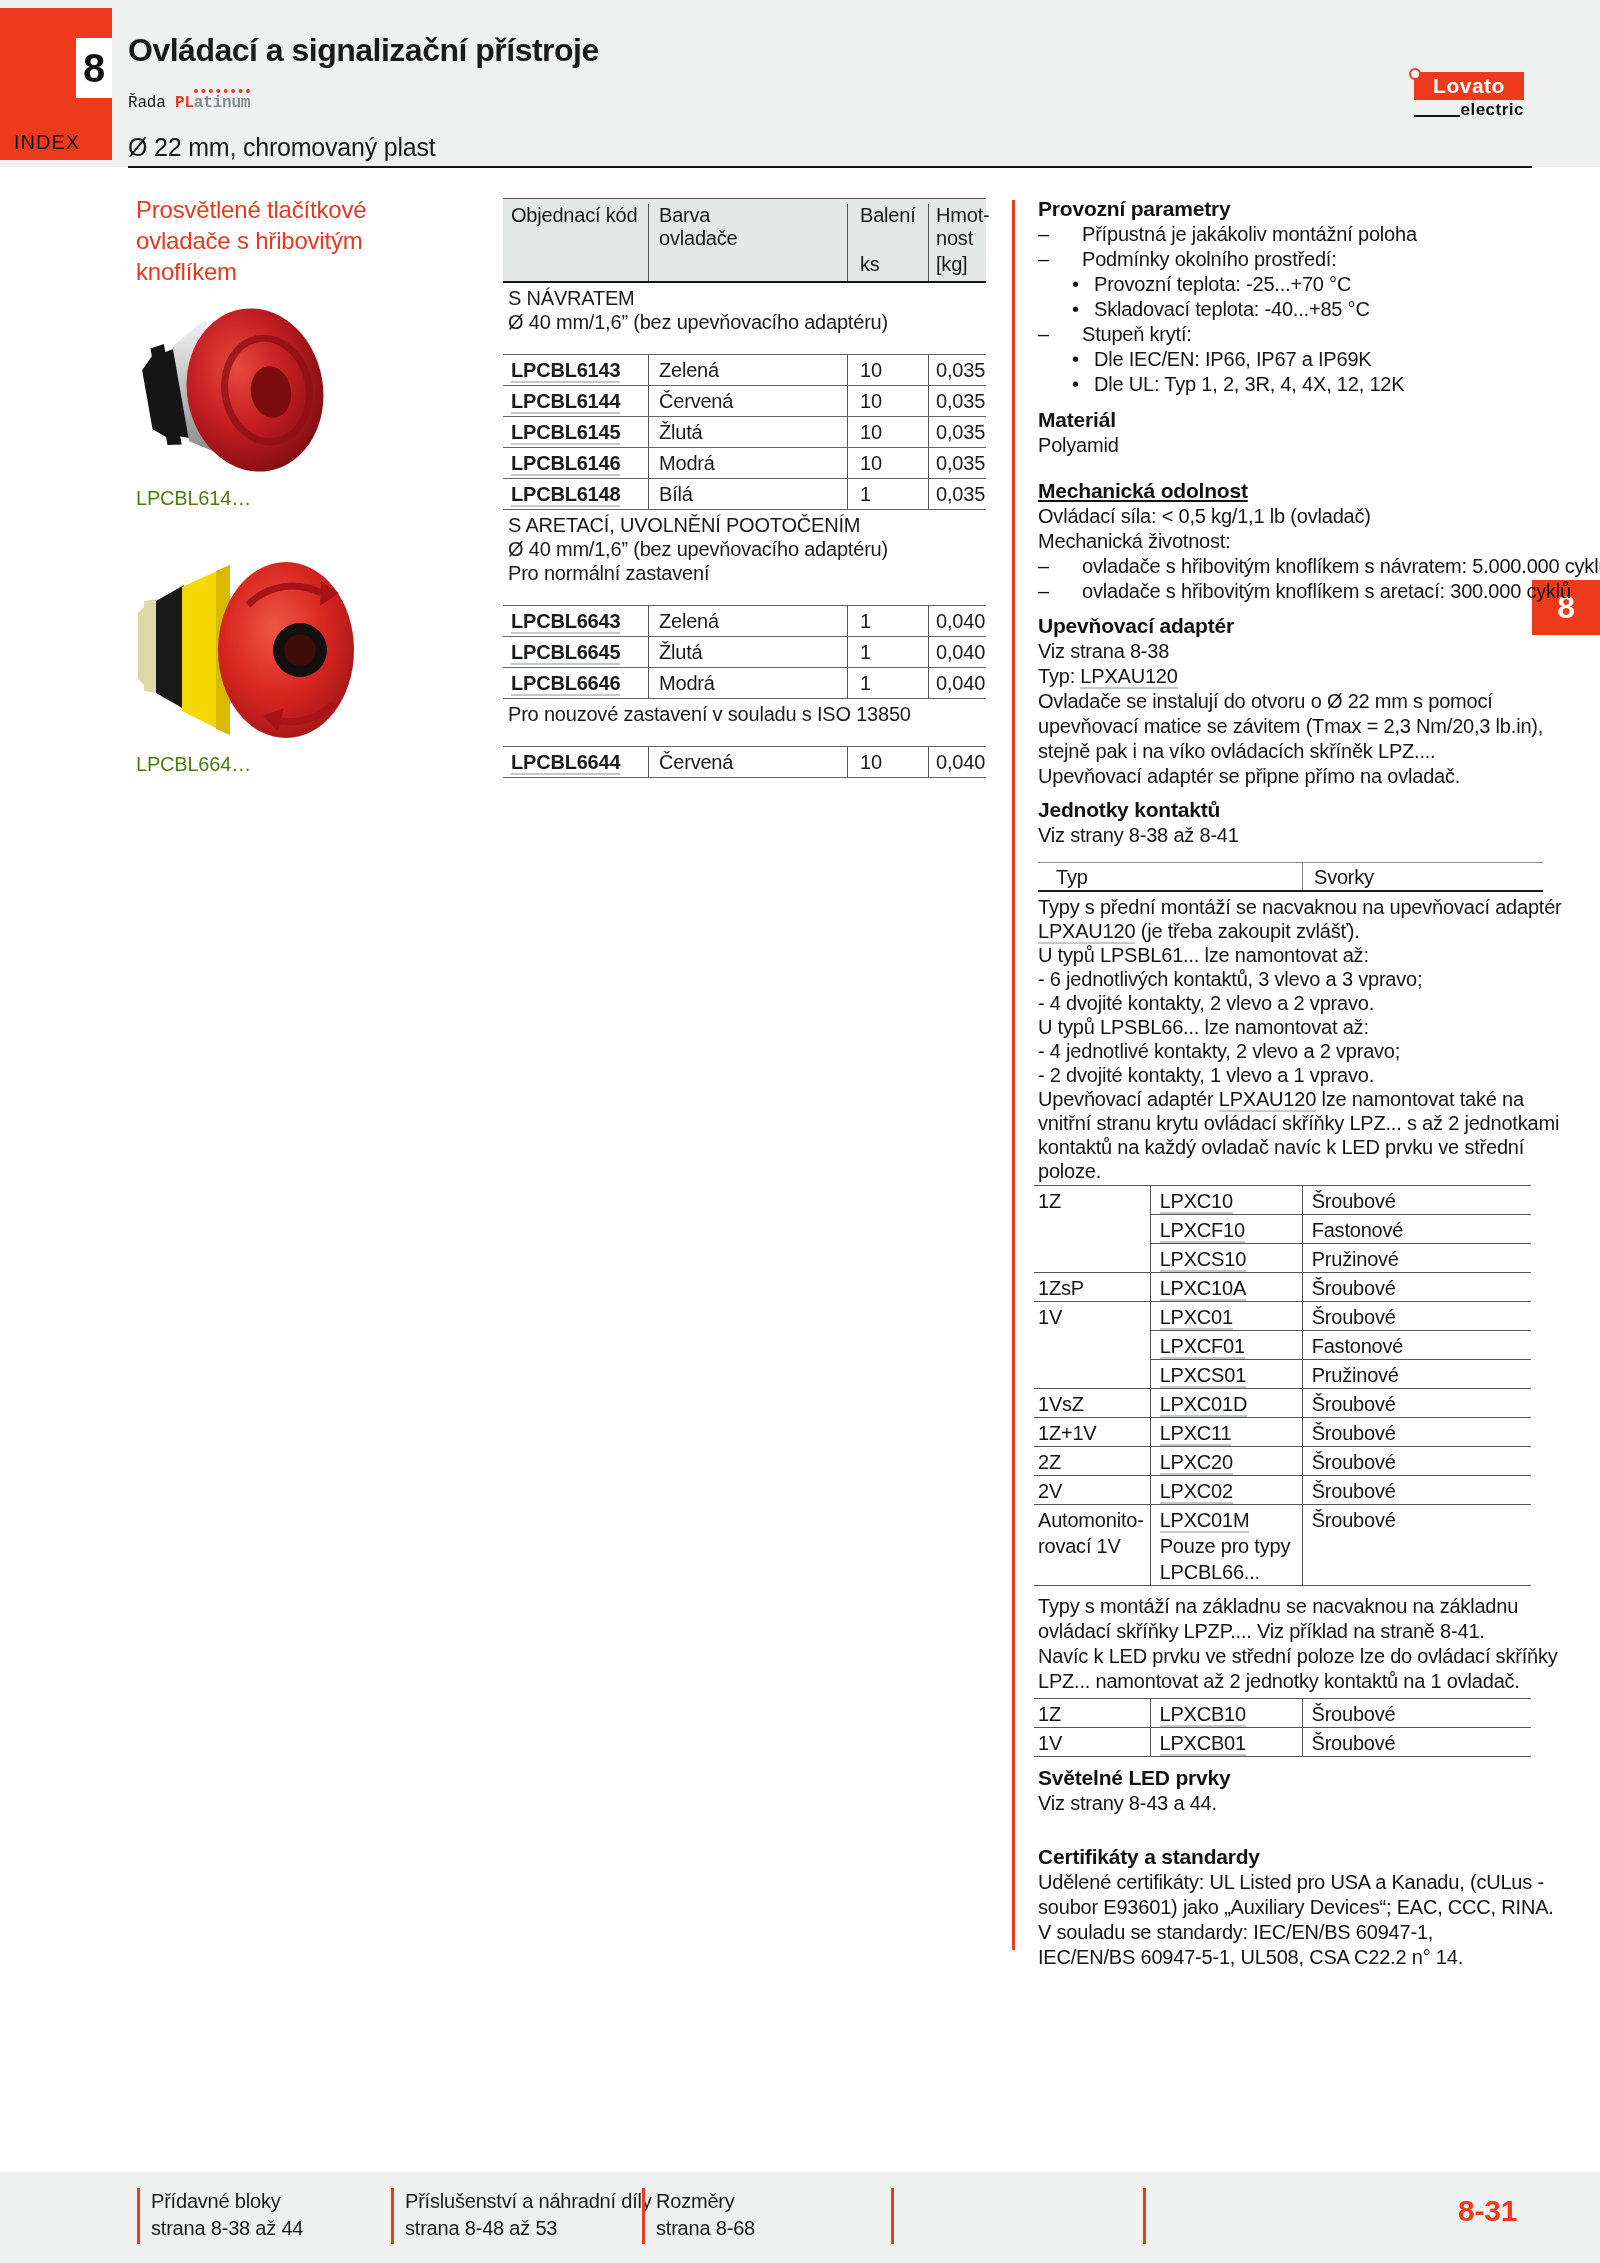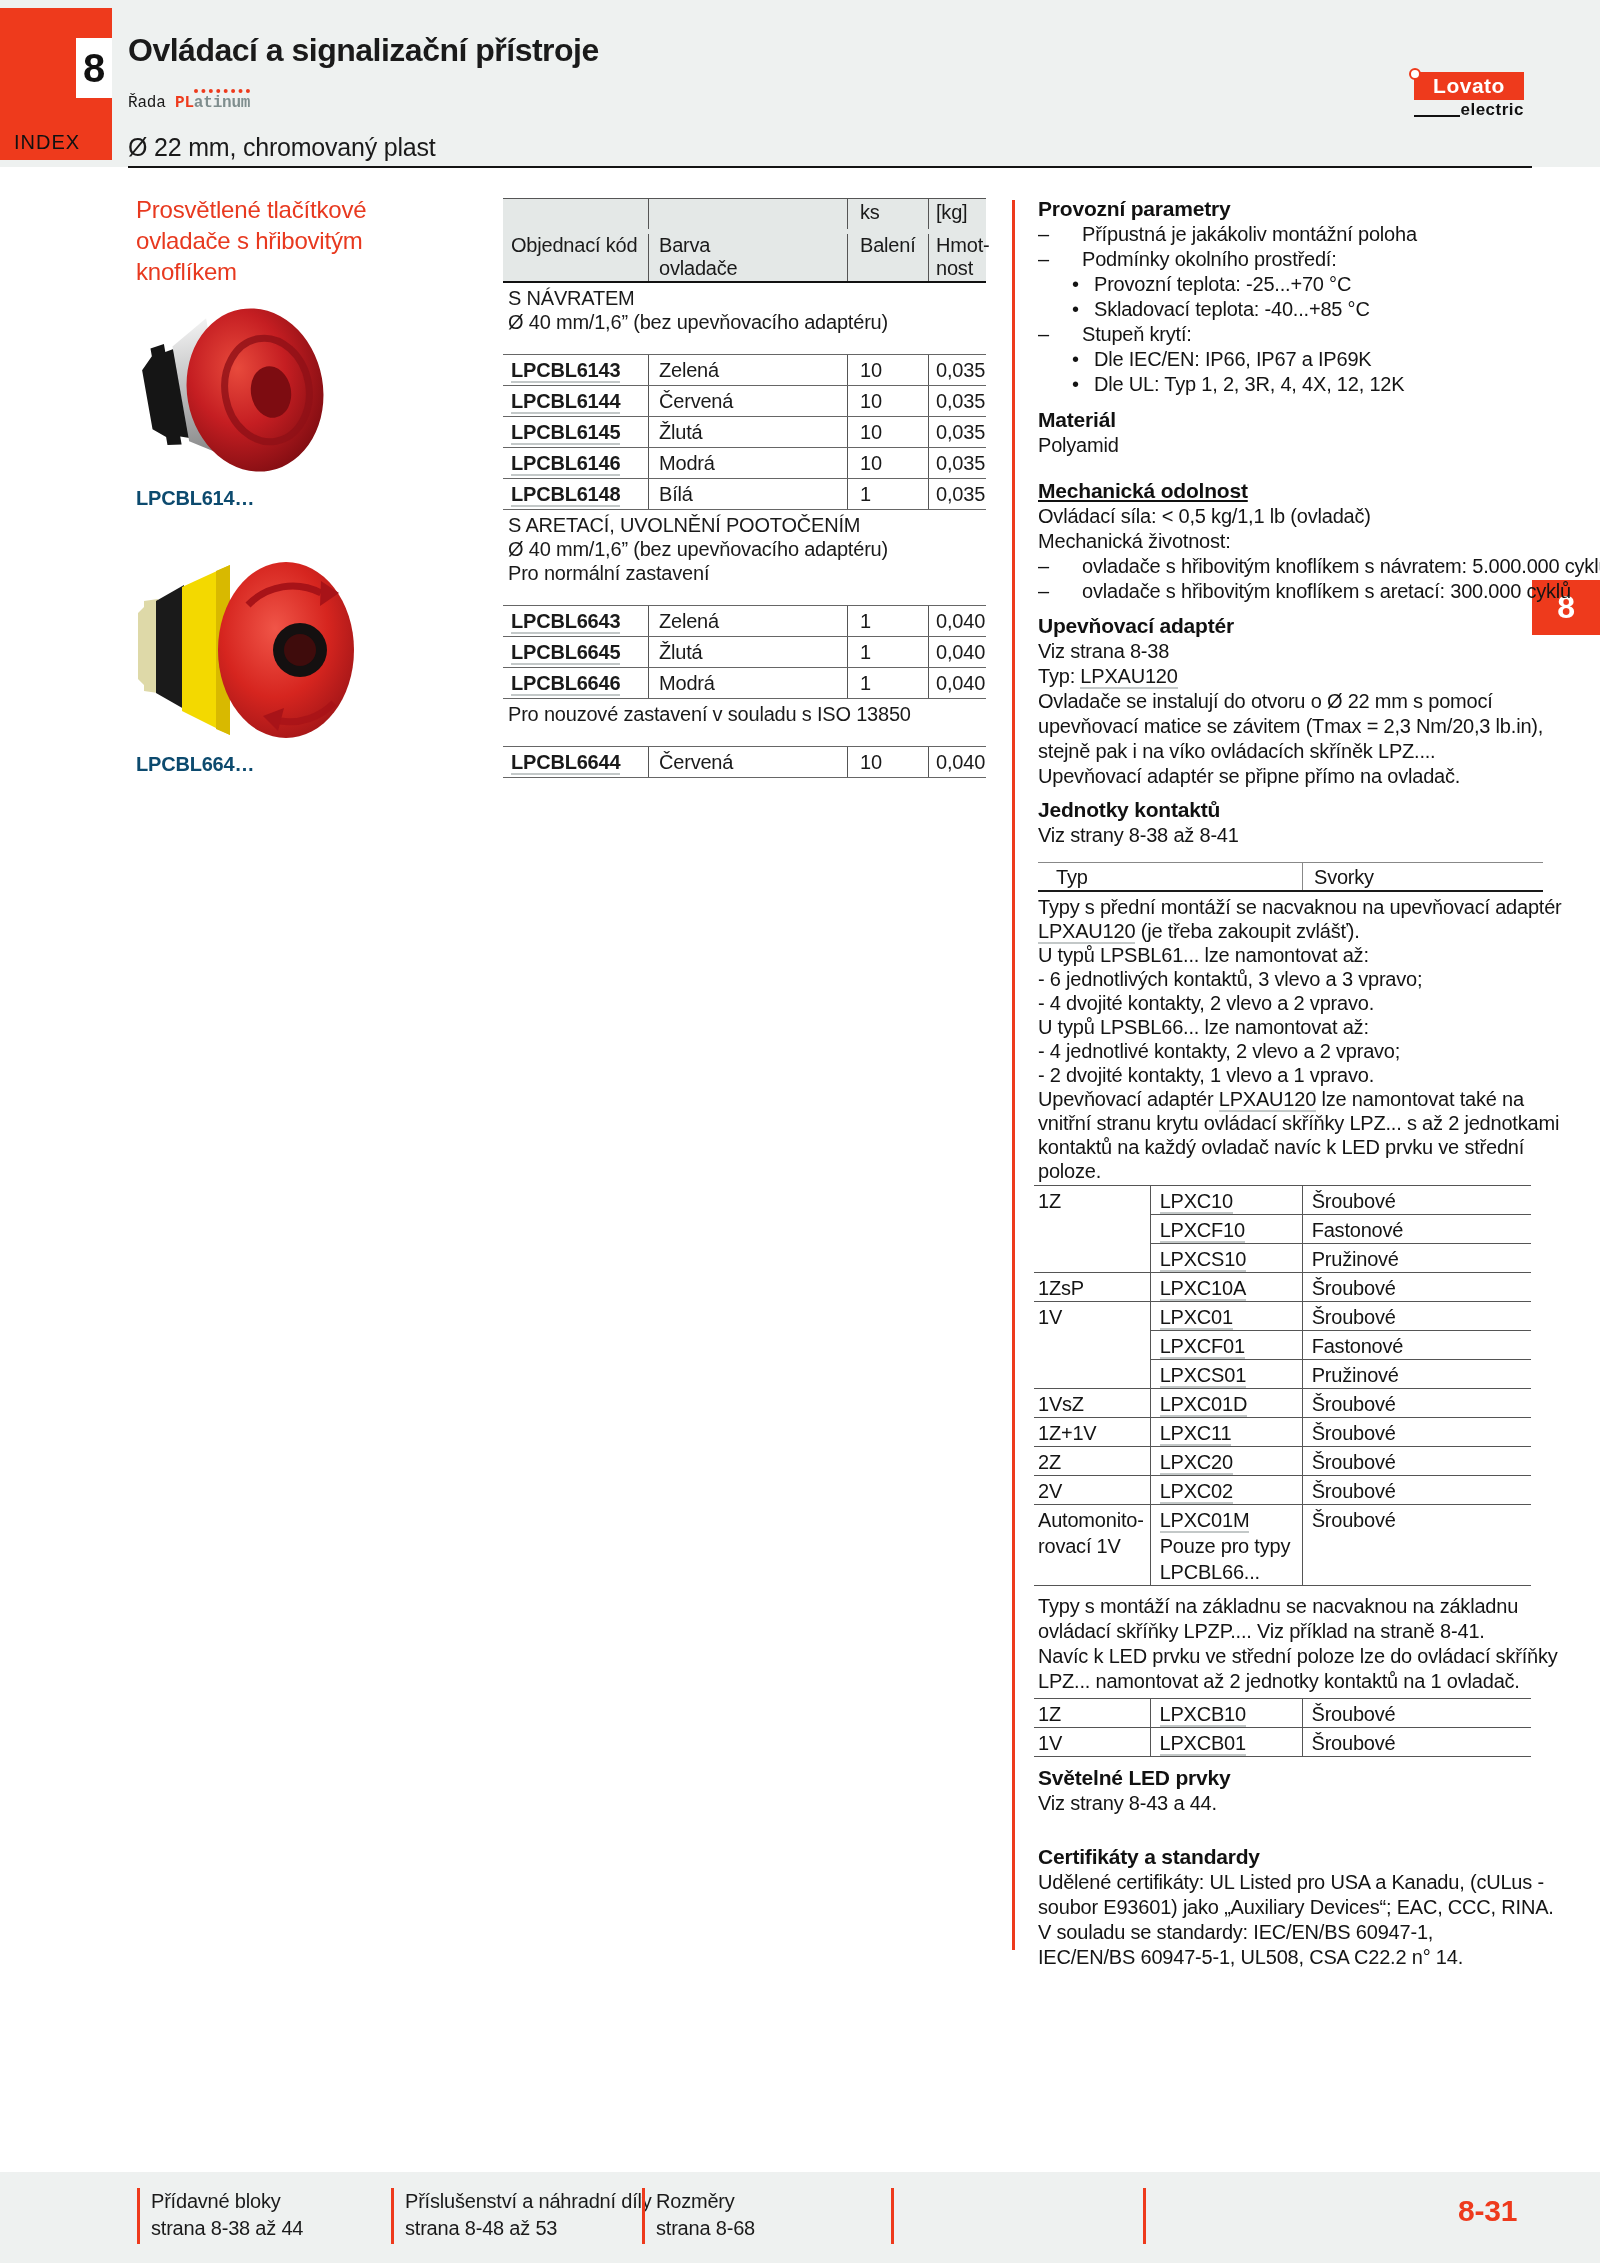--- a/index.html
+++ b/index.html
@@ -25,21 +25,21 @@
   .logo-box{margin-top:8px;background:#ee3a1c;color:#fff;font-weight:bold;font-size:21px;
     text-align:center;height:28px;line-height:27px;letter-spacing:0.5px;}
   .logo-sub{display:flex;align-items:flex-end;}
   .logo-underline{flex:1;border-bottom:2px solid #111;margin-bottom:3px;}
   .logo-sub-text{font-weight:bold;font-size:17px;color:#111;letter-spacing:0.5px;}
 
   
   .left-heading{position:absolute;left:136px;top:194px;font-size:24px;font-weight:normal;color:#e8391f;line-height:31px;white-space:nowrap;}
   .img1{position:absolute;left:133px;top:298px;width:195px;height:190px;}
   .img2{position:absolute;left:128px;top:553px;width:230px;height:198px;}
-  .img-cap{position:absolute;left:136px;font-size:20px;font-weight:bold;color:#0c4a6e;}
+  .img-cap{position:absolute;left:136px;font-size:20px;font-weight:normal;color:#4d7c0f;}
   .cap1{top:487px;}
   .cap2{top:753px;}
 
   
   .order-table{position:absolute;left:503px;top:198px;width:483px;font-size:20px;color:#1a1a1a;}
   .ot-row{display:flex;box-sizing:border-box;}
   .ot-row .c1{width:145px;box-sizing:border-box;padding-left:8px;}
   .ot-row .c2{width:199px;box-sizing:border-box;padding-left:10px;border-left:1px solid #555;}
   .ot-row .c3{width:81px;box-sizing:border-box;padding-left:12px;border-left:1px solid #555;}
   .ot-row .c4{width:58px;box-sizing:border-box;padding-left:7px;border-left:1px solid #555;}
@@ -163,37 +163,37 @@
     <path d="M193,28 L211,40 192,53 Z" fill="#a81318"></path>
     <path d="M206,150 A62,62 0 0 1 152,168" fill="none" stroke="#a81318" stroke-width="7" opacity="0.85"></path>
     <path d="M150,178 L135,163 156,155 Z" fill="#a81318"></path>
     <circle cx="172" cy="97" r="27" fill="#141010"></circle>
     <circle cx="172" cy="97" r="16" fill="#3f0c0c"></circle>
   </svg>
   <div class="img-cap cap2">LPCBL664…</div>
 
   <div class="order-table">
     <div class="ot-head">
-      <div class="ot-row ot-hrow2">
-        <div class="c1"></div>
-          <div class="c2"></div>
-        <div class="c3">ks</div>
-        <div class="c4">[kg]</div>
-      </div>
       <div class="ot-row ot-hrow1">
         <div class="c1">Objednací kód</div>
         <div class="c2">
           <div>Barva</div>
           <div>ovladače</div>
         </div>
         <div class="c3">Balení</div>
         <div class="c4">
           <div>Hmot-</div>
           <div>nost</div>
         </div>
+      </div>
+      <div class="ot-row ot-hrow2">
+        <div class="c1"></div>
+          <div class="c2"></div>
+        <div class="c3">ks</div>
+        <div class="c4">[kg]</div>
       </div>
     </div>
 
     <div class="ot-section">
       <div>S NÁVRATEM</div>
       <div>Ø 40 mm/1,6” (bez upevňovacího adaptéru)</div>
     </div>
     <div class="ot-row ot-datarow">
       <div class="c1"><span class="ot-code">LPCBL6143</span></div>
       <div class="c2">Zelená</div>

